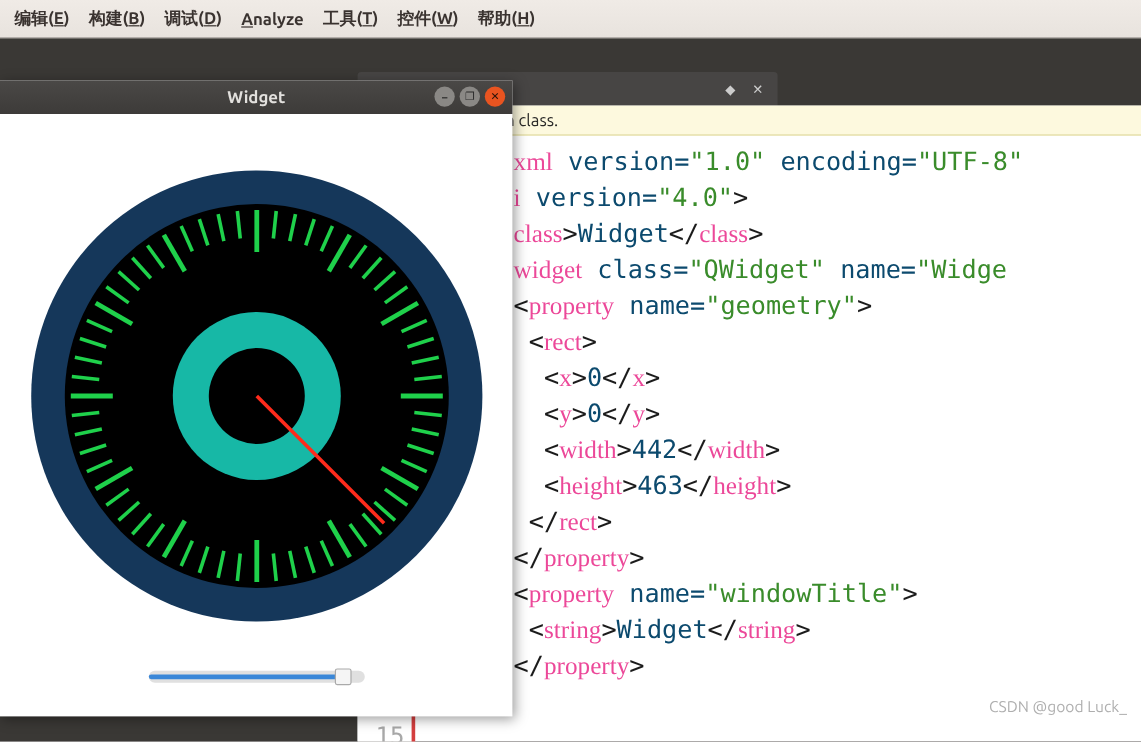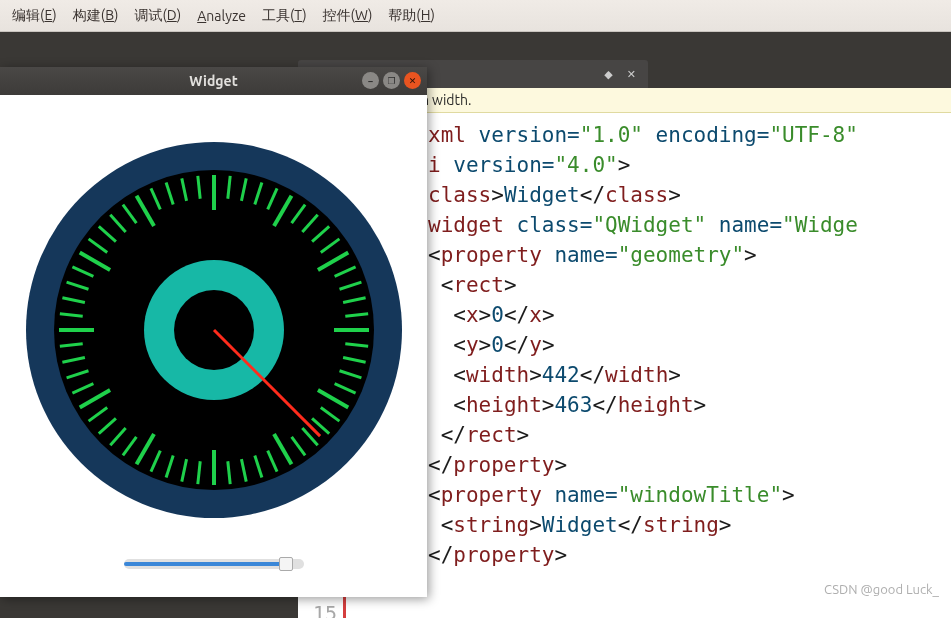--- a/index.html
+++ b/index.html
@@ -15,20 +15,21 @@
   height: 32px;
   background: linear-gradient(#f0ebe6, #e8e3de);
   border-bottom: 1px solid #c9c4bf;
   display: flex; align-items: center;
   padding: 0 4px;
   color: #3a3330;
 }
 .menubar .item {
   padding: 4px 8px;
   cursor: default;
+  font-weight: bold;
 }
 .menubar .item u { text-decoration: underline; }
 
 .doc-tab {
   position: absolute;
   left: 298px; top: 60px;
   height: 28px; width: 350px;
   background: #474544;
   color: #e8e6e4;
   display: flex; align-items: center;
@@ -68,21 +69,21 @@
   font-size: 20px;
   line-height: 30px;
 }
 .editor .code {
   position: absolute;
   left: 130px; top: 32px;
   white-space: pre;
   line-height: 30px;
   color: #1b1b1b;
 }
-.tag { color: #7f1d1d; }
+.tag { color: #ec4899; font-family: Liberation Serif, serif; }
 .str { color: #3a8c2b; }
 .pun { color: #1b1b1b; }
 .txt { color: #0c4a6e; }
 
 .win {
   position: absolute;
   left: 0px; top: 67px;
   width: 427px; height: 530px;
   background: #fff;
   box-shadow: 2px 2px 10px rgba(0,0,0,0.4);
@@ -162,21 +163,21 @@
 
 <div class="doc-tab">
   <span>dget.ui</span>
   <span class="sp"></span>
   <span class="icon">◆</span>
   <span class="icon">✕</span>
 </div>
 
 <div class="editor">
   <div class="banner">
-    <span>be edited in </span><b>Design</b><span> width.</span>
+    <span>be edited in </span><b>Design</b><span> class.</span>
   </div>
   <div class="gutter" id="gutter">
       <div>14</div>
       <div>15</div>
     </div>
   <div class="code" id="code"><div><span class="tag">xml</span><span class="txt"> version=</span><span class="str">"1.0"</span><span class="txt"> encoding=</span><span class="str">"UTF-8"</span></div><div><span class="tag">i</span><span class="txt"> version=</span><span class="str">"4.0"</span><span class="pun">&gt;</span></div><div><span class="tag">class</span><span class="pun">&gt;</span><span class="txt">Widget</span><span class="pun">&lt;/</span><span class="tag">class</span><span class="pun">&gt;</span></div><div><span class="tag">widget</span><span class="txt"> class=</span><span class="str">"QWidget"</span><span class="txt"> name=</span><span class="str">"Widge</span></div><div><span class="pun">&lt;</span><span class="tag">property</span><span class="txt"> name=</span><span class="str">"geometry"</span><span class="pun">&gt;</span></div><div><span class="txt"> </span><span class="pun">&lt;</span><span class="tag">rect</span><span class="pun">&gt;</span></div><div><span class="txt">  </span><span class="pun">&lt;</span><span class="tag">x</span><span class="pun">&gt;</span><span class="txt">0</span><span class="pun">&lt;/</span><span class="tag">x</span><span class="pun">&gt;</span></div><div><span class="txt">  </span><span class="pun">&lt;</span><span class="tag">y</span><span class="pun">&gt;</span><span class="txt">0</span><span class="pun">&lt;/</span><span class="tag">y</span><span class="pun">&gt;</span></div><div><span class="txt">  </span><span class="pun">&lt;</span><span class="tag">width</span><span class="pun">&gt;</span><span class="txt">442</span><span class="pun">&lt;/</span><span class="tag">width</span><span class="pun">&gt;</span></div><div><span class="txt">  </span><span class="pun">&lt;</span><span class="tag">height</span><span class="pun">&gt;</span><span class="txt">463</span><span class="pun">&lt;/</span><span class="tag">height</span><span class="pun">&gt;</span></div><div><span class="txt"> </span><span class="pun">&lt;/</span><span class="tag">rect</span><span class="pun">&gt;</span></div><div><span class="pun">&lt;/</span><span class="tag">property</span><span class="pun">&gt;</span></div><div><span class="pun">&lt;</span><span class="tag">property</span><span class="txt"> name=</span><span class="str">"windowTitle"</span><span class="pun">&gt;</span></div><div><span class="txt"> </span><span class="pun">&lt;</span><span class="tag">string</span><span class="pun">&gt;</span><span class="txt">Widget</span><span class="pun">&lt;/</span><span class="tag">string</span><span class="pun">&gt;</span></div><div><span class="pun">&lt;/</span><span class="tag">property</span><span class="pun">&gt;</span></div></div>
 </div>
 
 <div class="win">
   <div class="titlebar">

